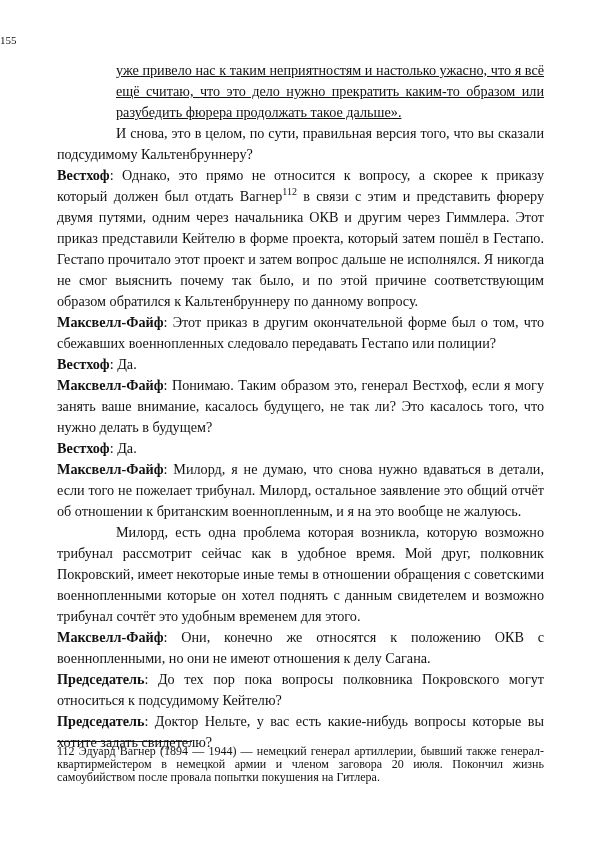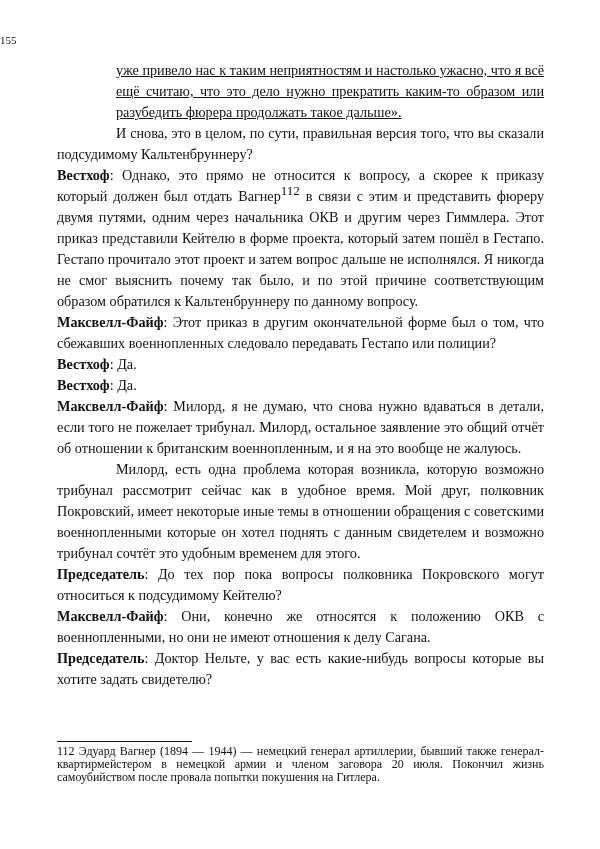--- a/index.html
+++ b/index.html
@@ -4,40 +4,41 @@
 <style>
   html, body { margin:0; padding:0; background:#ffffff; }
   body { width:600px; height:849px; position:relative; overflow:hidden;
          font-family:"Liberation Serif", "DejaVu Serif", serif; color:#111; }
   .page-num { position:absolute; top:34px; left:0; width:600px; text-align:left; font-size:11px; }
   .body { position:absolute; top:60px; left:57px; width:487px; font-size:14.2px; line-height:21px; }
   .quote { padding-left:59px; text-align:justify; text-align-last:left;text-decoration:underline; }
   .p { text-align:justify; margin:0; }
   .p.indent { text-indent:59px; }
   .spk { font-weight:bold; }
-  sup { font-size:13px; line-height:0; vertical-align:super; }
+  sup { font-size:10px; line-height:0; vertical-align:super; }
   .fn-rule { position:absolute; top:741px; left:57px; width:135px; border-top:1.5px solid #111; }
   .footnote { position:absolute; top:745px; left:57px; width:487px; font-size:12px; line-height:13px; text-align:justify; }
 </style>
 </head>
 <body>
 
 <div class="page-num">155</div>
 
 <div class="body">
   <div class="quote">уже привело нас к таким неприятностям и настолько ужасно, что я всё ещё считаю, что это дело нужно прекратить каким-то образом или разубедить фюрера продолжать такое дальше».</div>
 
   <p class="p indent"><span>И снова, это в целом, по сути, правильная версия того, что вы сказали подсудимому Кальтенбруннеру?</span></p>
 
   <p class="p"><span class="spk">Вестхоф</span><span>: Однако, это прямо не относится к вопросу, а скорее к приказу который должен был отдать Вагнер</span><sup>112</sup><span> в связи с этим и представить фюреру двумя путями, одним через начальника ОКВ и другим через Гиммлера. Этот приказ представили Кейтелю в форме проекта, который затем пошёл в Гестапо. Гестапо прочитало этот проект и затем вопрос дальше не исполнялся. Я никогда не смог выяснить почему так было, и по этой причине соответствующим образом обратился к Кальтенбруннеру по данному вопросу.</span></p>
 
   <p class="p"><span class="spk">Максвелл-Файф</span><span>: Этот приказ в другим окончательной форме был о том, что сбежавших военнопленных следовало передавать Гестапо или полиции?</span></p>
   <p class="p"><span class="spk">Вестхоф</span><span>: Да.</span></p>
+  <p class="p"><span class="spk">Максвелл-Файф</span><span>: Понимаю. Таким образом это, генерал Вестхоф, если я могу занять ваше внимание, касалось будущего, не так ли? Это касалось того, что нужно делать в будущем?</span></p>
   <p class="p"><span class="spk">Вестхоф</span><span>: Да.</span></p>
   <p class="p"><span class="spk">Максвелл-Файф</span><span>: Милорд, я не думаю, что снова нужно вдаваться в детали, если того не пожелает трибунал. Милорд, остальное заявление это общий отчёт об отношении к британским военнопленным, и я на это вообще не жалуюсь.</span></p>
   <p class="p indent"><span>Милорд, есть одна проблема которая возникла, которую возможно трибунал рассмотрит сейчас как в удобное время. Мой друг, полковник Покровский, имеет некоторые иные темы в отношении обращения с советскими военнопленными которые он хотел поднять с данным свидетелем и возможно трибунал сочтёт это удобным временем для этого.</span></p>
+  <p class="p"><span class="spk">Максвелл-Файф</span><span>: Они, конечно же относятся к положению ОКВ с военнопленными, но они не имеют отношения к делу Сагана.</span></p>
   <p class="p"><span class="spk">Председатель</span><span>: До тех пор пока вопросы полковника Покровского могут относиться к подсудимому Кейтелю?</span></p>
-  <p class="p"><span class="spk">Максвелл-Файф</span><span>: Они, конечно же относятся к положению ОКВ с военнопленными, но они не имеют отношения к делу Сагана.</span></p>
   <p class="p"><span class="spk">Председатель</span><span>: Доктор Нельте, у вас есть какие-нибудь вопросы которые вы хотите задать свидетелю?</span></p>
 </div>
 
 <div class="fn-rule"></div>
 <div class="footnote">112 Эдуард Вагнер (1894 — 1944) — немецкий генерал артиллерии, бывший также генерал-квартирмейстером в немецкой армии и членом заговора 20 июля. Покончил жизнь самоубийством после провала попытки покушения на Гитлера.</div>
 
 </body></html>

